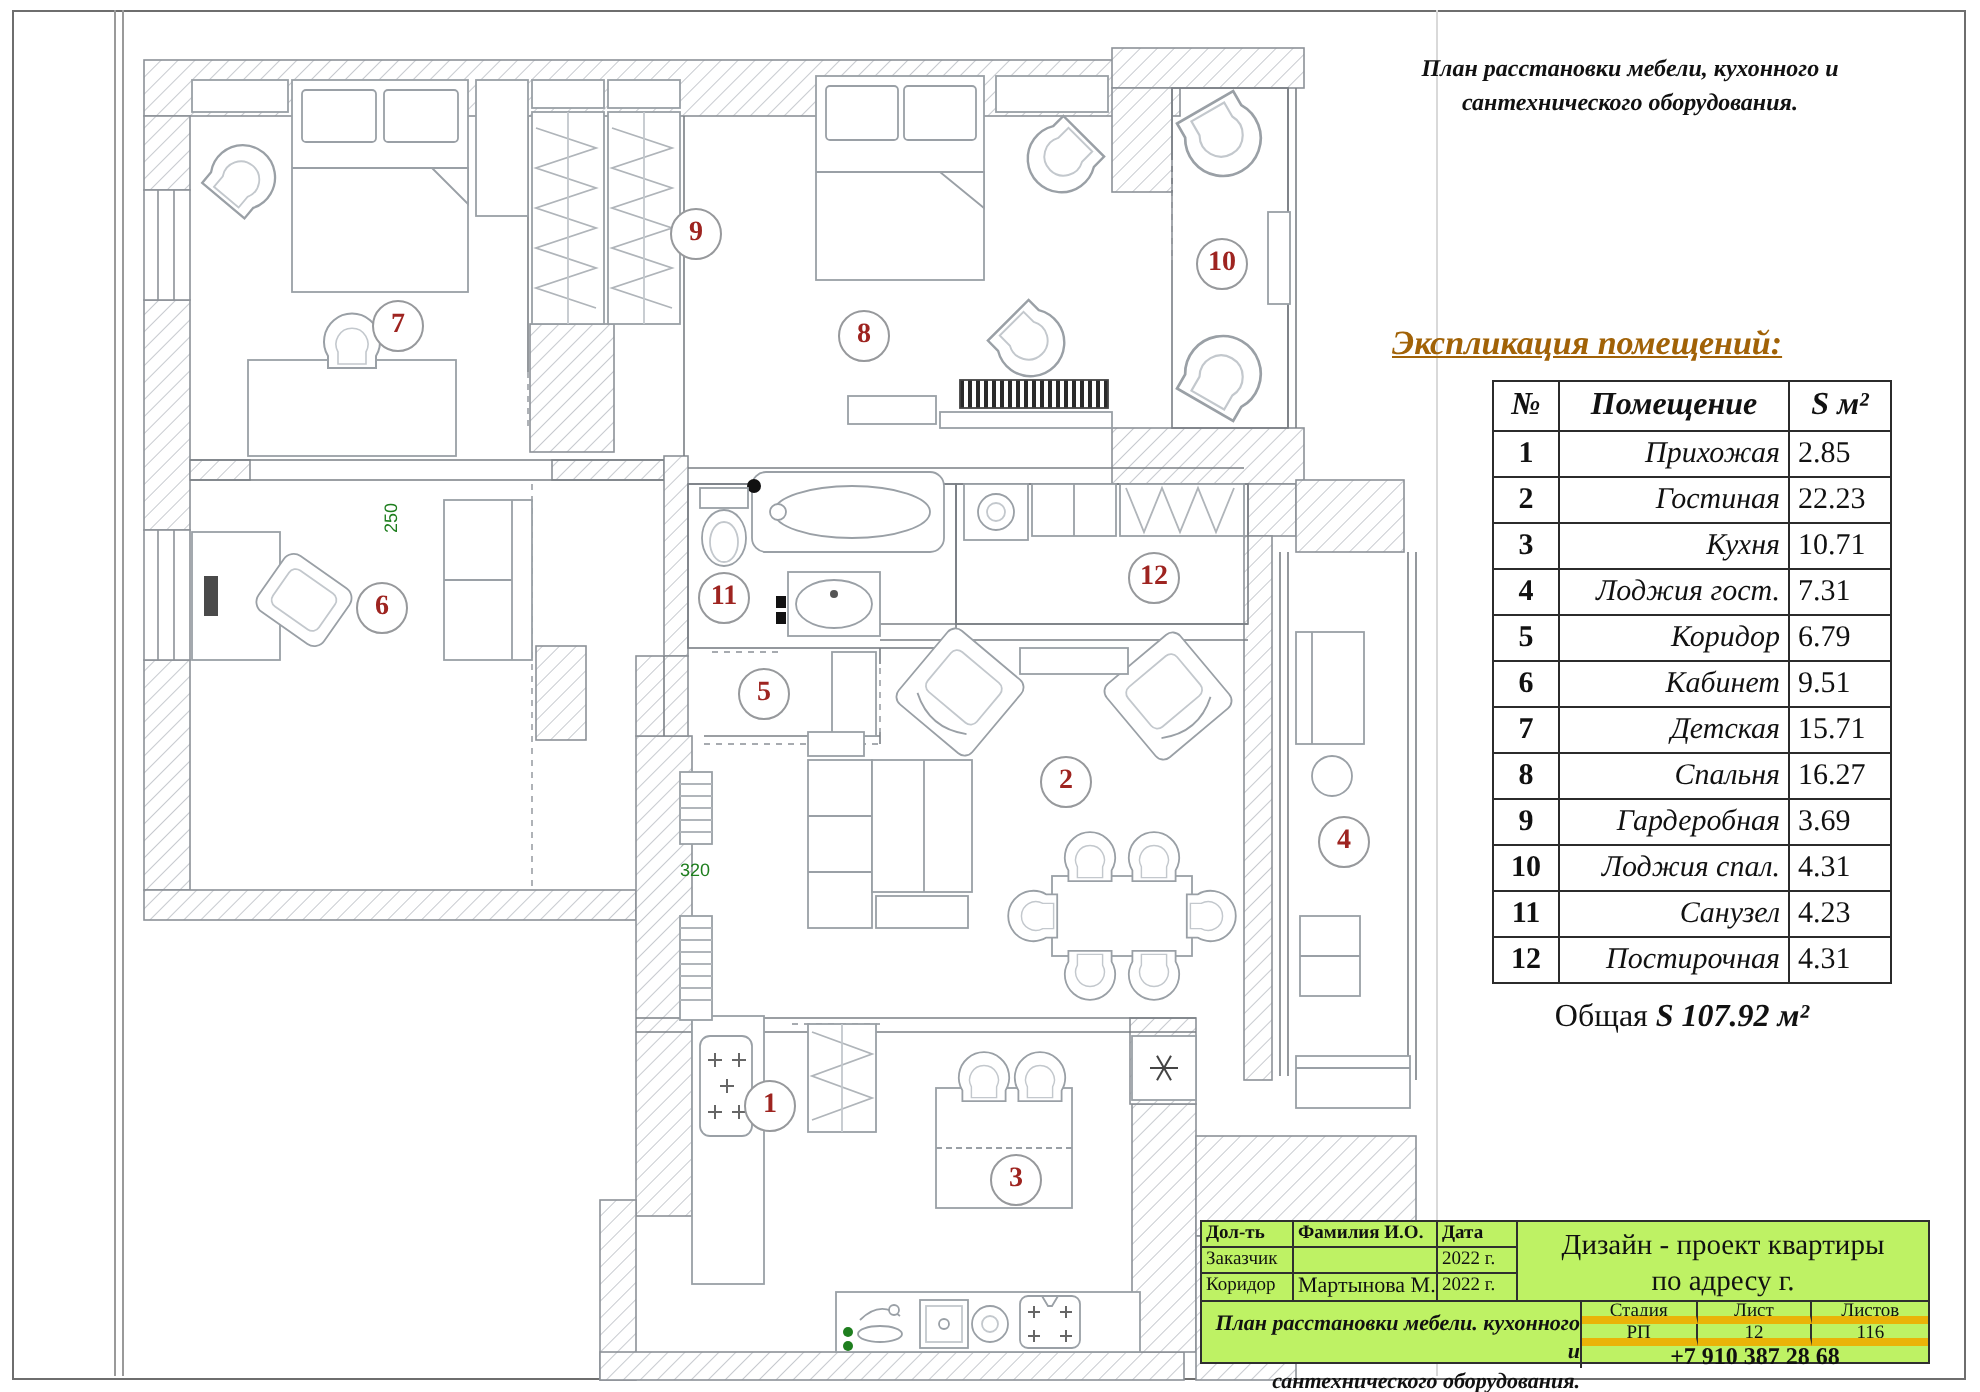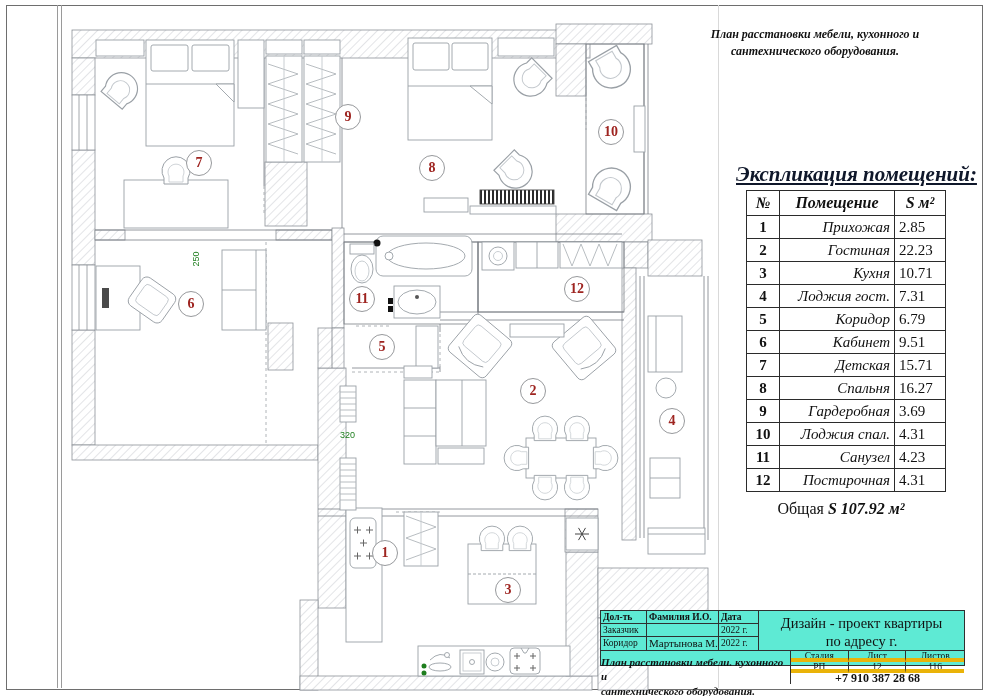--- a/index.html
+++ b/index.html
@@ -17,47 +17,47 @@
          background:#fff;color:#9e2420;font-weight:bold;font-size:14px;line-height:24px;
          text-align:center;}
   
   .dim{position:absolute;color:#1e7e1e;font-size:9px;font-family:"Liberation Sans","DejaVu Sans",sans-serif;
        white-space:nowrap;}
   .dim.vert{transform:rotate(-90deg);transform-origin:center;}
   
   .main-title{left:648px;top:26px;width:334px;text-align:center;font-weight:bold;font-style:italic;
               font-size:12px;line-height:1.4;}
   
-  .legend-heading{left:736px;top:162px;font-size:21px;font-weight:bold;font-style:italic;
-                  color:#0f172a;text-decoration:underline;}
+  .legend-heading{left:696px;top:162px;font-size:17px;font-weight:bold;font-style:italic;
+                  color:#a16207;text-decoration:underline;}
   .legend-table{left:746px;top:190px;border-collapse:collapse;table-layout:fixed;}
   .legend-table th,.legend-table td{border:1px solid #2b2b2b;padding:0 4px;height:22px;
                   font-size:15px;overflow:hidden;white-space:nowrap;}
   .legend-table th{font-weight:bold;font-style:italic;font-size:16px;text-align:center;height:24px;}
   .legend-table td.c-num{width:24px;text-align:center;font-weight:bold;}
   .legend-table td.c-name{width:106px;font-style:italic;text-align:right;}
   .legend-table td.c-area{width:42px;}
   .legend-total{left:746px;top:500px;width:190px;text-align:center;font-size:16px;}
   .legend-total b{font-style:italic;}
   
-  .tb{left:600px;top:610px;width:365px;height:56px;border:1.5px solid #2f2f2f;background:#5eead4;
+  .tb{left:600px;top:610px;width:365px;height:72px;border:1.5px solid #2f2f2f;background:#bef264;
       font-family:"Liberation Serif","DejaVu Serif",serif;box-sizing:border-box;}
   .tb *{box-sizing:border-box;}
   .tb-top{display:flex;height:40px;border-bottom:1px solid #2f2f2f;}
   .tb-people{width:158px;border-right:1px solid #2f2f2f;display:grid;
              grid-template-columns:46px 72px 40px;grid-template-rows:13px 13px 13px;}
   .tb-people div{border-right:1px solid #2f2f2f;border-bottom:1px solid #2f2f2f;
                  font-size:9.5px;line-height:12px;padding-left:2px;overflow:hidden;white-space:nowrap;}
   .tb-people div:nth-child(3n){border-right:none;}
   .tb-people div:nth-child(n+7){border-bottom:none;}
   .tb-people .hd{font-weight:bold;}
   .tb-people .nm{font-size:11px;}
   .tb-project{flex:1;text-align:center;font-size:14.5px;line-height:1.25;padding-top:3px;}
   .tb-bottom{display:flex;height:33px;}
-  .tb-doc{width:190px;border-right:1px solid #2f2f2f;text-align:left;font-weight:bold;
+  .tb-doc{width:190px;border-right:1px solid #2f2f2f;text-align:right;font-weight:bold;
           font-style:italic;font-size:11px;line-height:1.3;padding-top:4px;}
   .tb-grid{flex:1;display:grid;grid-template-columns:1fr 1fr 1fr;grid-template-rows:11px 11px 11px;}
   .tb-grid div{border-right:1px solid #2f2f2f;border-bottom:4px solid #eab308;text-align:center;
                font-size:9.5px;line-height:10px;overflow:hidden;}
   .tb-grid div:nth-child(3n){border-right:none;}
   .tb-grid .phone{grid-column:1 / 4;border-right:none;border-bottom:none;font-weight:bold;
                   font-size:12px;line-height:11px;}
 </style>
 </head>
 <body>

